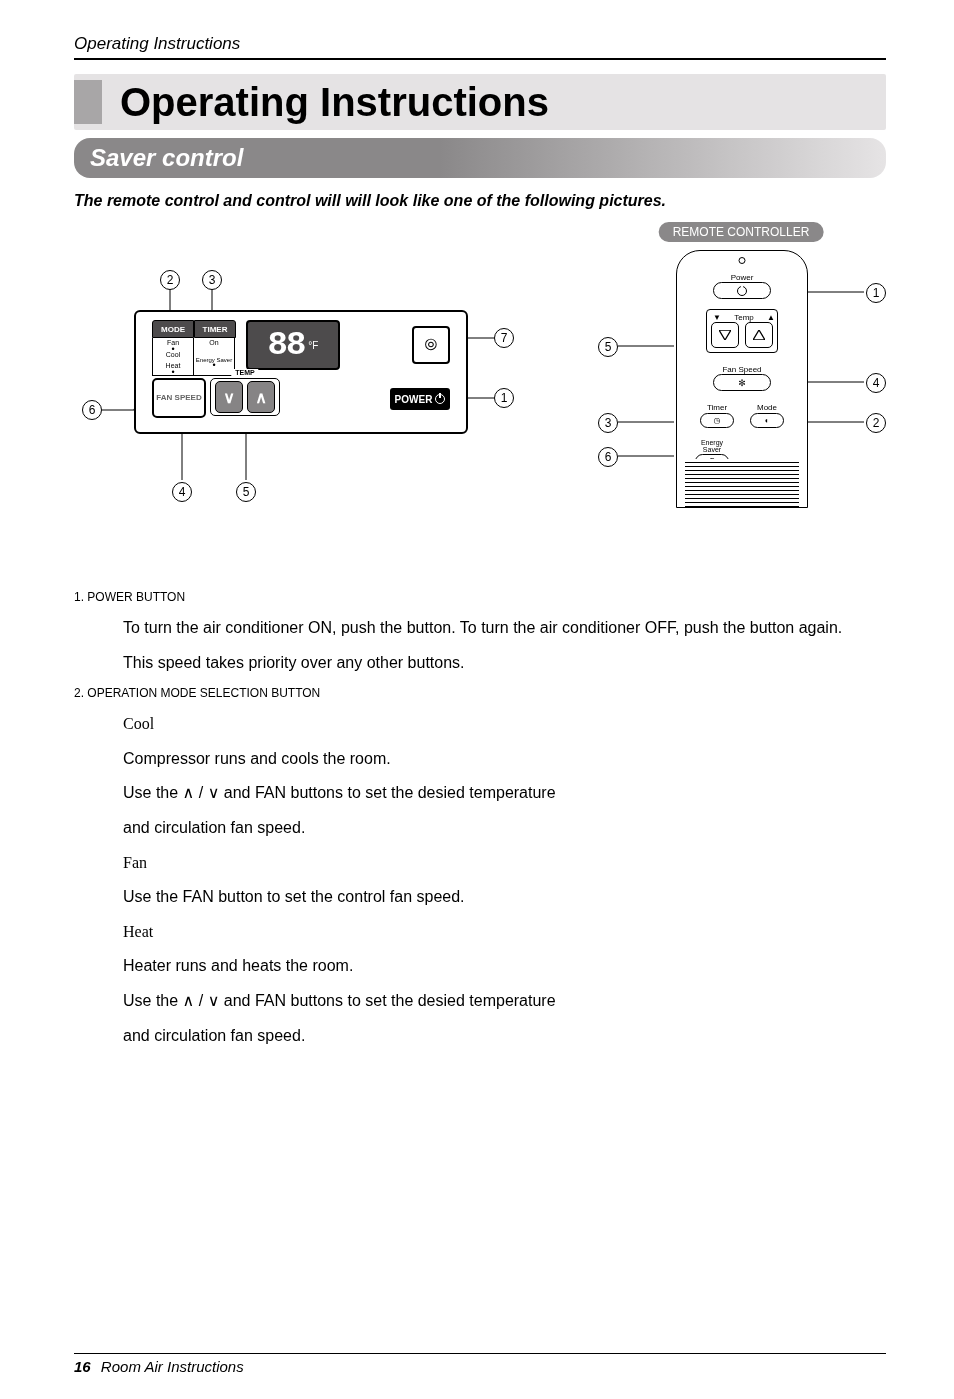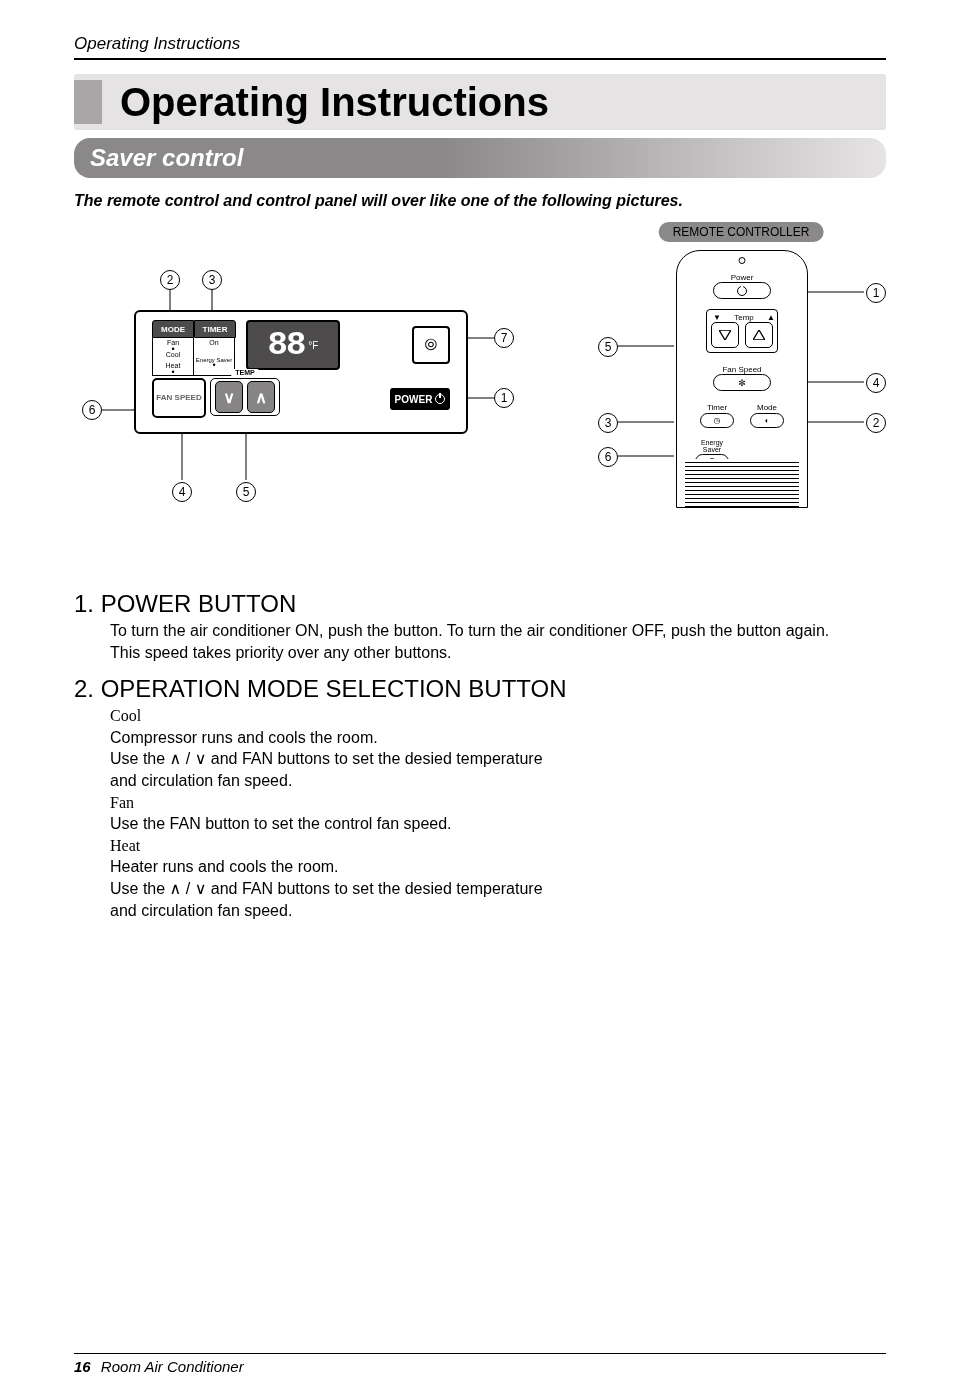--- a/index.html
+++ b/index.html
@@ -256,21 +256,21 @@
     background: #fff;
     top: -2px; left: 3px;
   }
 
   
   .remote-badge {
     position: absolute;
     top: -28px; left: 50%;
     transform: translateX(-50%);
     background: #8a8889;
-    color: #000000;
+    color: #ffffff;
     font-size: 12px;
     padding: 3px 14px;
     border-radius: 10px;
     white-space: nowrap;
   }
   .remote-outer {
     position: absolute;
     left: 80px; top: 0;
     width: 130px; height: 256px;
     border: 1.5px solid #000;
@@ -333,30 +333,30 @@
   }
   .sb-col {
     display: flex;
     flex-direction: column;
     align-items: center;
     gap: 1px;
   }
 
   
   .sec-heading {
-    font-size: 24px;
+    font-size: 12px;
     margin: 4px 0 2px 0;
   }
   .sec-body {
     font-size: 16px;
     line-height: 1.35;
     margin-left: 36px;
   }
   .sec-body p {
-    margin: 0;
+    margin: 13px;
   }
   .mode-name {
     font-family: "Times New Roman", Times, serif;
     font-size: 16px;
     margin-top: 2px;
   }
   .footer {
     position: absolute;
     bottom: 24px;
     left: 74px;
@@ -384,21 +384,21 @@
   <div class="running-header">Operating Instructions</div>
   <hr class="hr-top">
 
   <div class="main-title-wrap">
     <div class="main-title-bar"></div>
     <div class="main-title">Operating Instructions</div>
   </div>
 
   <div class="subsection">Saver control</div>
 
-  <div class="lead">The remote control and control panel will over like one of the following pictures.</div>
+  <div class="lead">The remote control and control will will look like one of the following pictures.</div>
 
   <div class="diagrams">
 
     <div class="panel-wrap">
       <svg style="position:absolute;left:0;top:0;width:420px;height:260px;pointer-events:none;">
 
         <line x1="96" y1="38" x2="96" y2="68"></line>
         <circle cx="96" cy="68" r="2" fill="none" stroke="#000"></circle>
 
         <line x1="138" y1="38" x2="138" y2="68"></line>
@@ -600,26 +600,26 @@
     <p>Compressor runs and cools the room.</p>
     <p>
       <span>Use the </span><span>∧</span><span> / </span><span>∨</span><span> and FAN buttons to set the desied temperature</span>
     </p>
     <p>and circulation fan speed.</p>
 
     <p class="mode-name">Fan</p>
     <p>Use the FAN button to set the control fan speed.</p>
 
     <p class="mode-name">Heat</p>
-    <p>Heater runs and cools the room.</p>
+    <p>Heater runs and heats the room.</p>
     <p>
       <span>Use the </span><span>∧</span><span> / </span><span>∨</span><span> and FAN buttons to set the desied temperature</span>
     </p>
     <p>and circulation fan speed.</p>
   </div>
 
   <div class="footer">
     <hr class="footer-line">
     <span class="pg">16</span>
-    <span>Room Air Conditioner</span>
+    <span>Room Air Instructions</span>
   </div>
 
 </div>
 
 </body></html>

